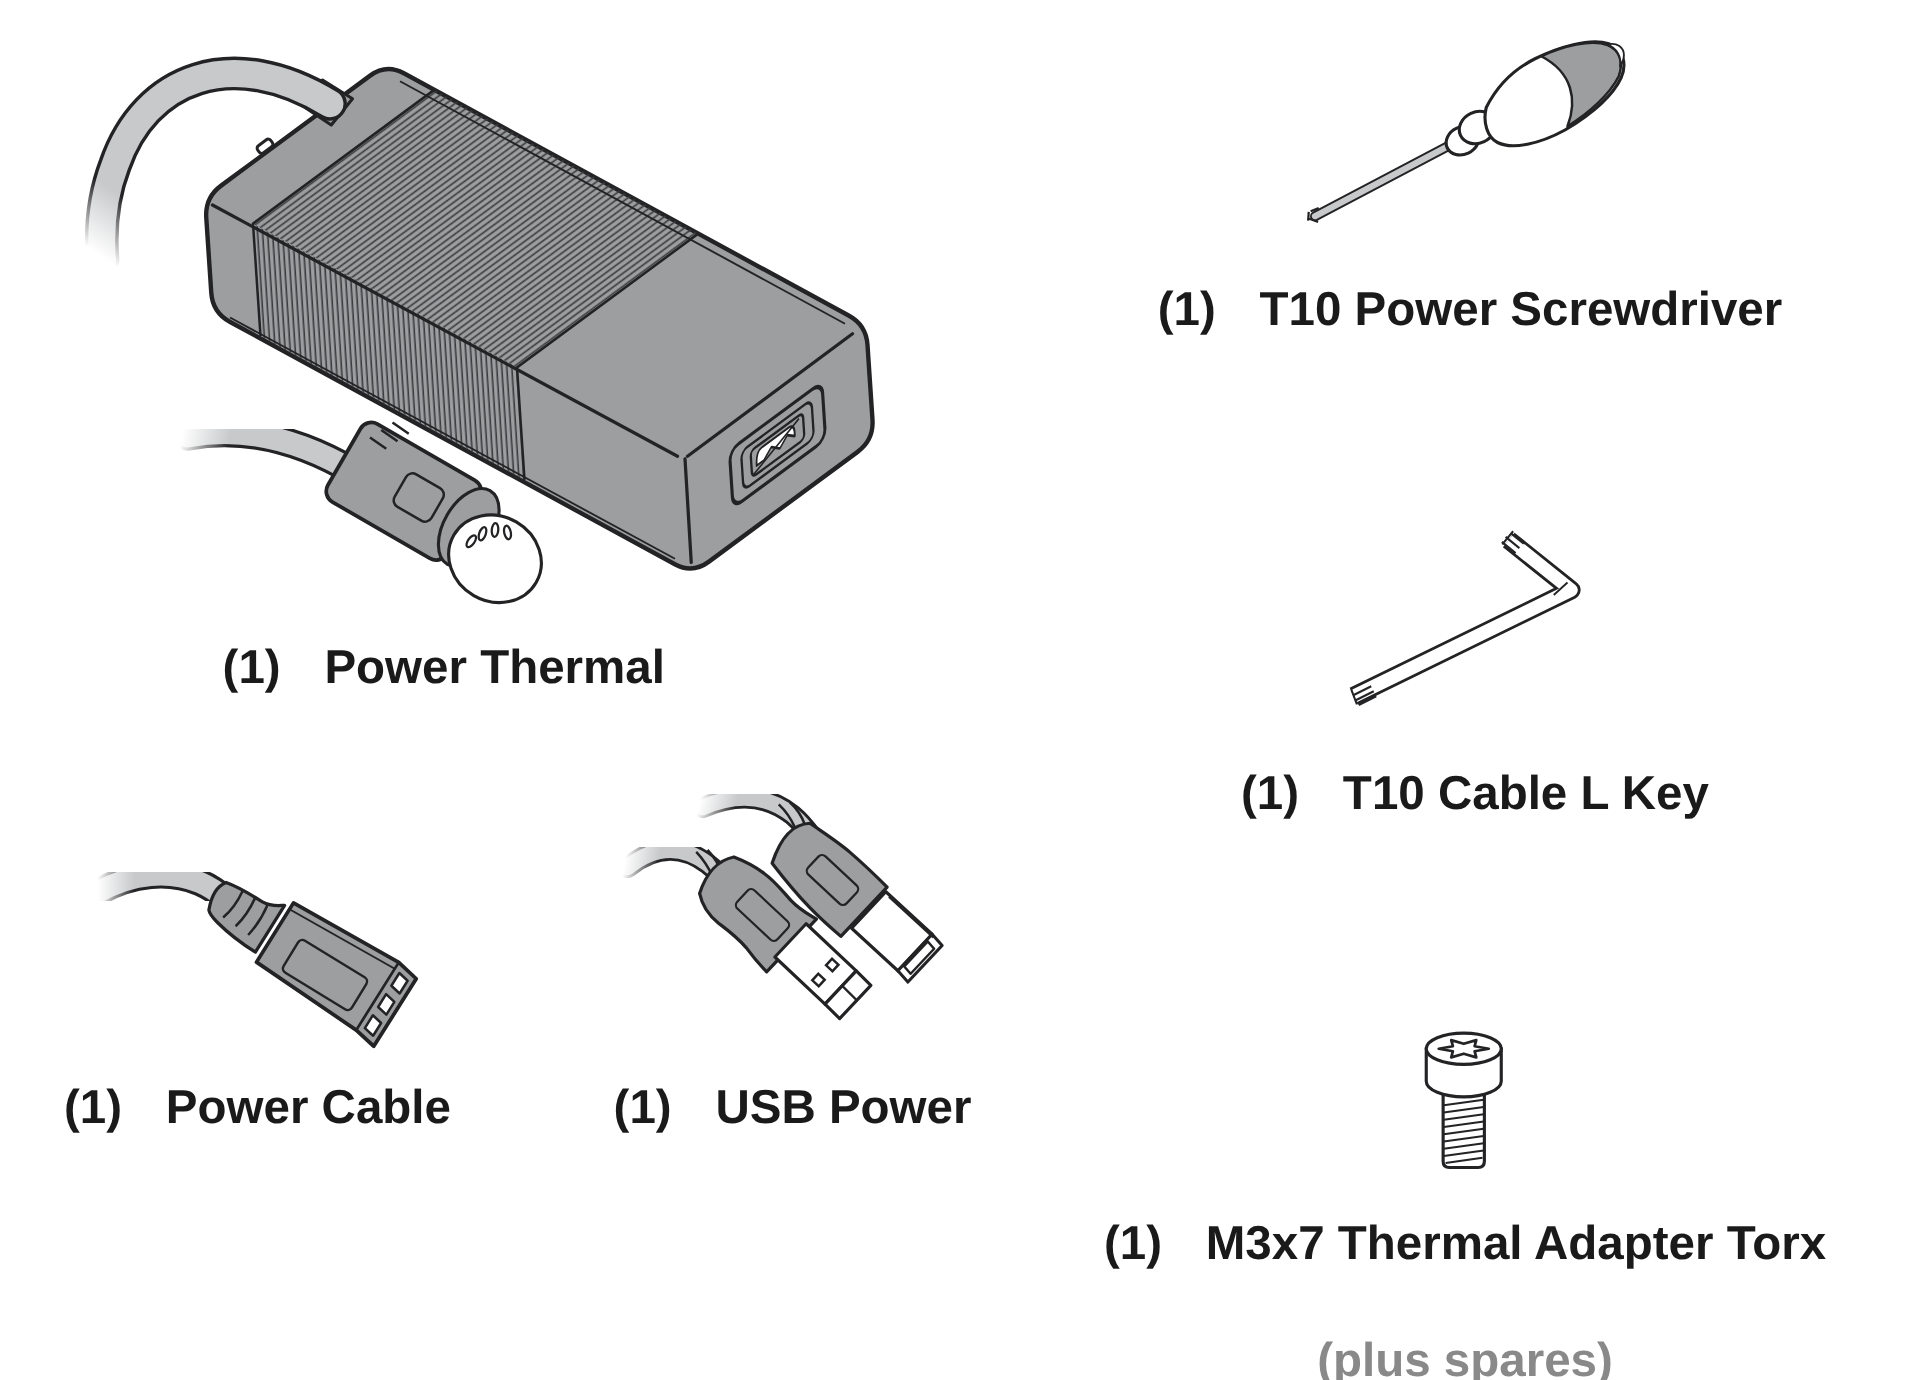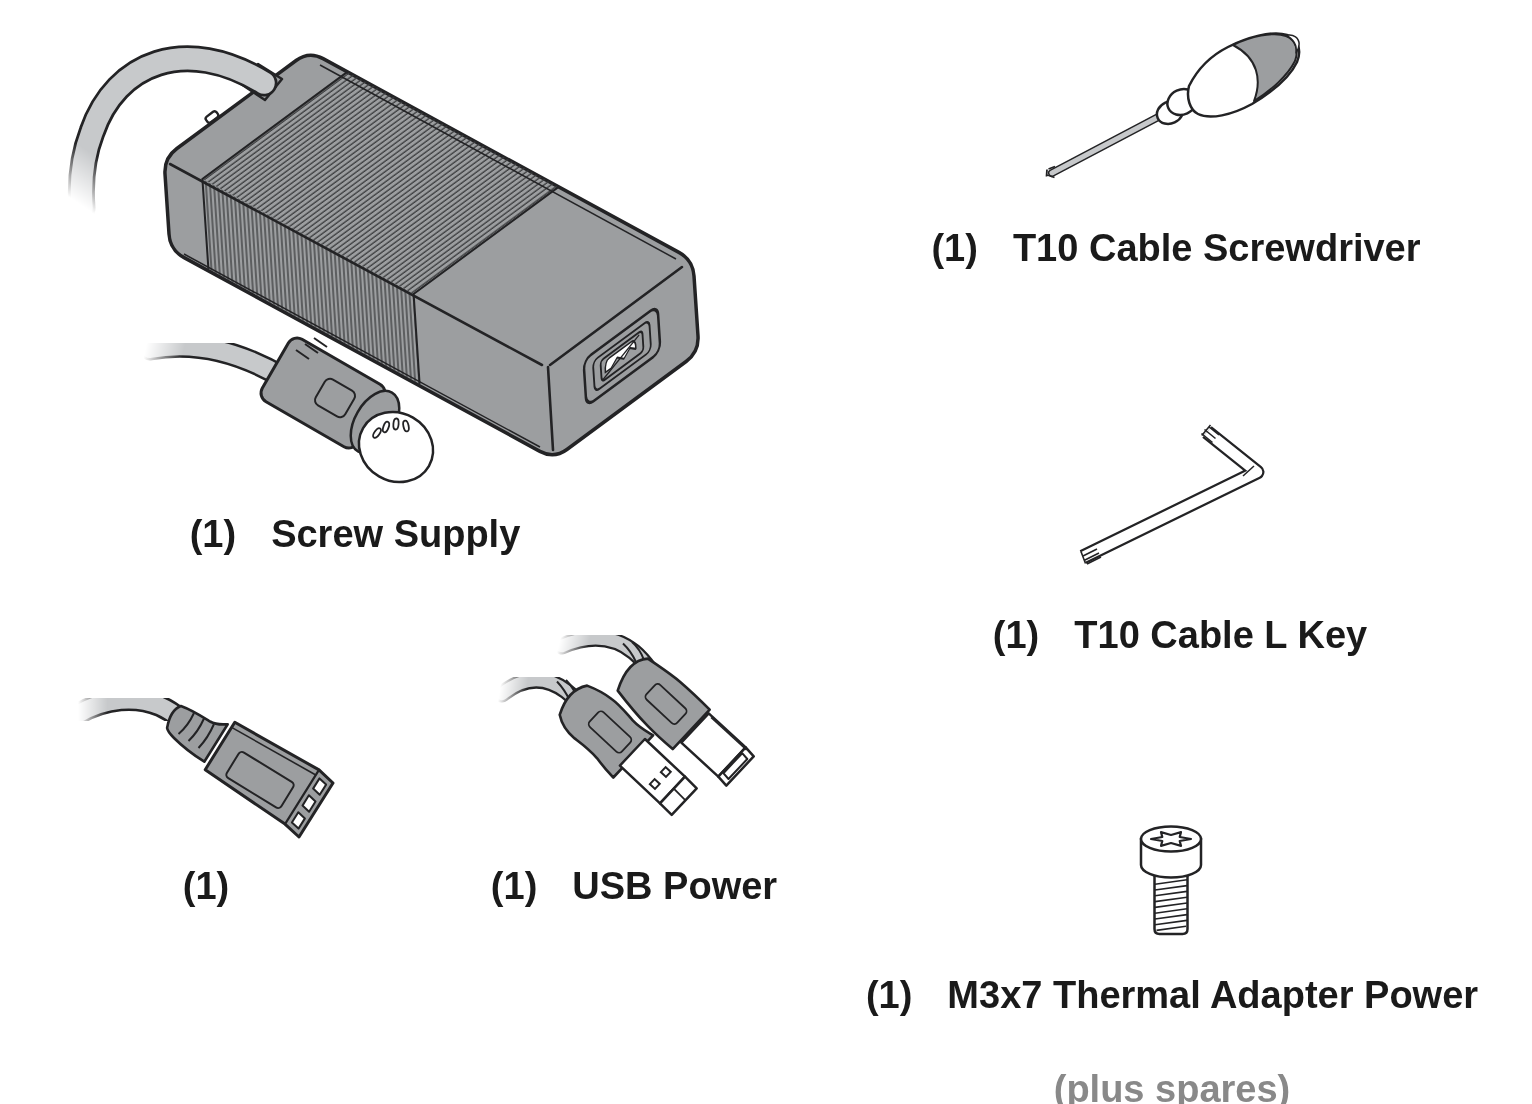--- a/index.html
+++ b/index.html
@@ -236,44 +236,45 @@
       <g>
         <path class="fw" stroke-width="2.5" d="M16,27 L16,53 A30,12.5 0 0 0 76,53 L76,27 Z"></path>
         <ellipse class="fw" stroke-width="2.5" cx="46" cy="27" rx="30" ry="12.5"></ellipse>
         <path class="fw rnd" stroke-width="2.2" d="M66,27 L54.7,25 L56,20.1 L46,23 L36,20.1 L37.3,25 L26,27 L37.3,29 L36,33.9 L46,31 L56,33.9 L54.7,29 Z"></path>
       </g>
     </svg>
   </div>
 
   <div class="item-label" style="left:355px;top:514px;">
     <span>(1)</span>
-    <span>Screw Supply</span>
+    <span>Power Thermal</span>
   </div>
 
   <div class="item-label" style="left:1176px;top:228px;">
     <span>(1)</span>
-    <span>T10 Cable Screwdriver</span>
+    <span>T10 Power Screwdriver</span>
   </div>
 
   <div class="item-label" style="left:1180px;top:615px;">
     <span>(1)</span>
     <span>T10 Cable L Key</span>
   </div>
 
   <div class="item-label" style="left:206px;top:866px;">
     <span>(1)</span>
+    <span>Power Cable</span>
   </div>
 
   <div class="item-label" style="left:634px;top:866px;">
     <span>(1)</span>
     <span>USB Power</span>
   </div>
 
   <div class="item-label" style="left:1172px;top:975px;">
     <span>(1)</span>
-    <span>M3x7 Thermal Adapter Power</span>
+    <span>M3x7 Thermal Adapter Torx</span>
   </div>
 
   <div class="item-label note" style="left:1172px;top:1033px;">
     <span>(plus spares)</span>
   </div>
 
 </div>
 
 </body></html>

